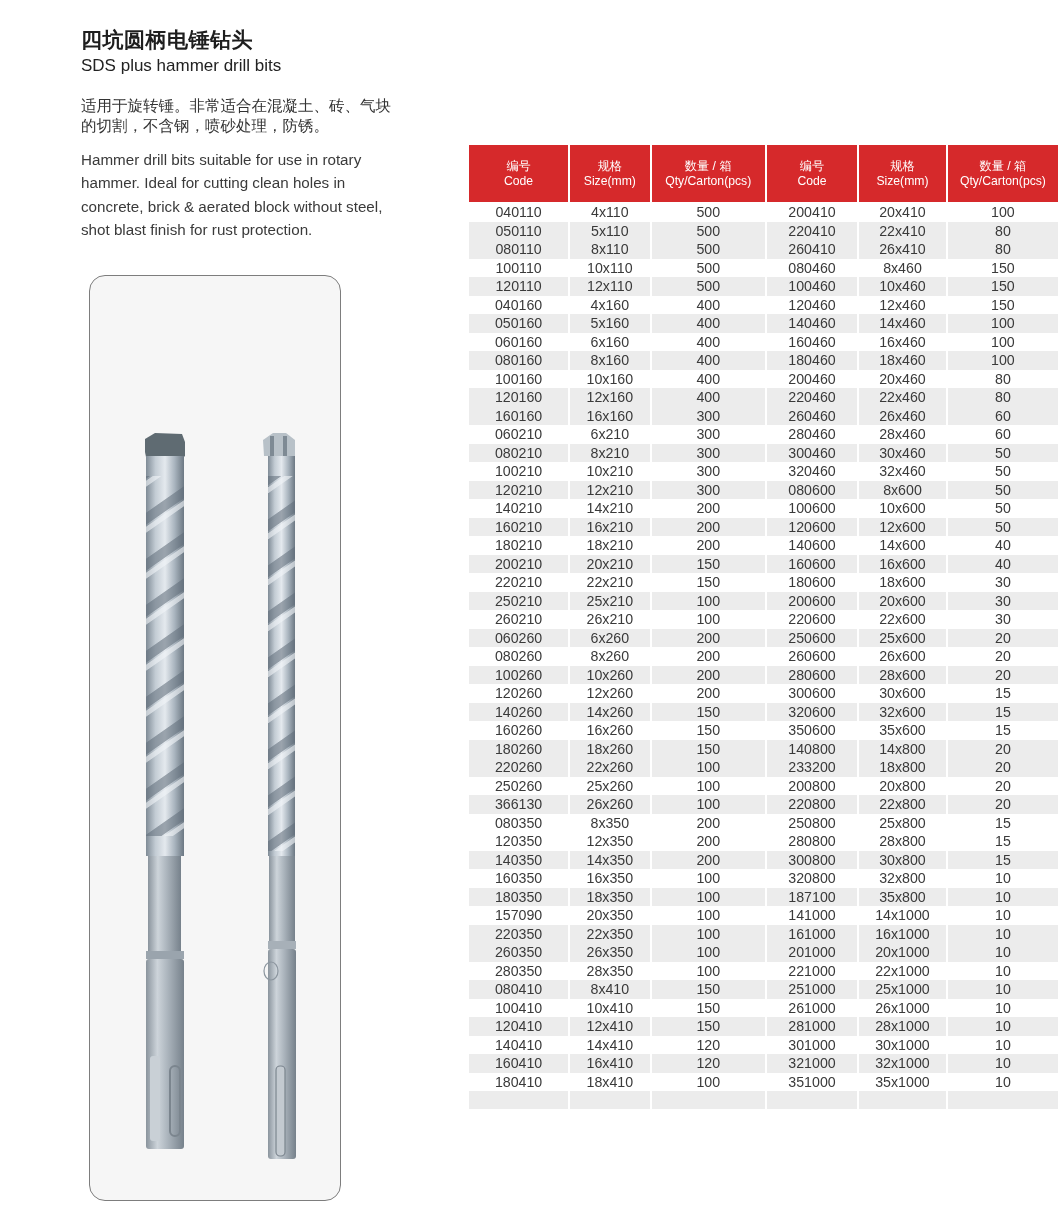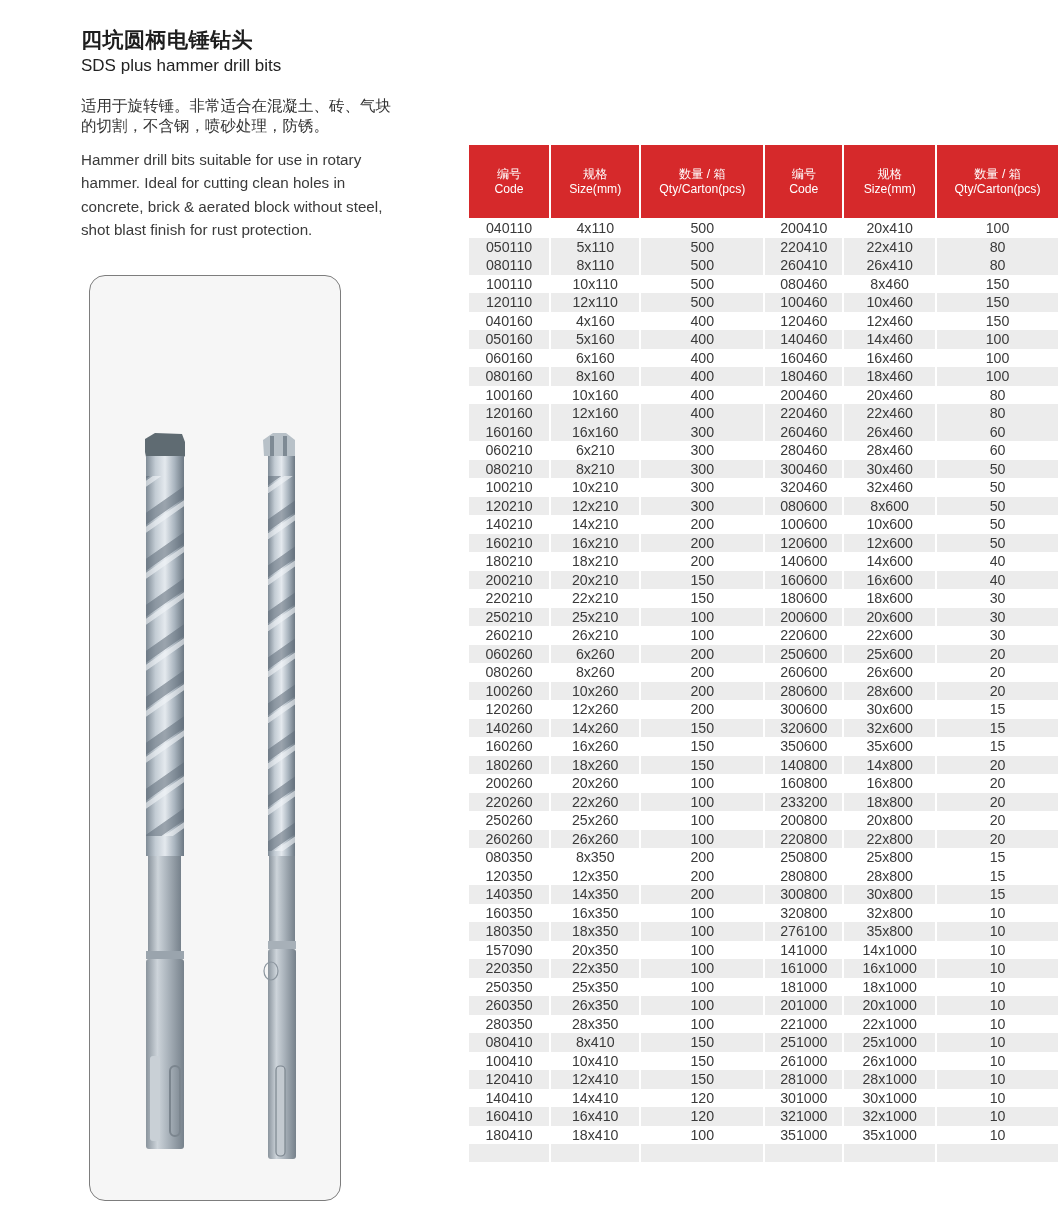--- a/index.html
+++ b/index.html
@@ -17,21 +17,21 @@
     border: 1.5px solid #7d7d7d; border-radius: 16px; background: #f6f6f6; box-sizing: border-box;
   }
   .photo-frame svg { position: absolute; left: 0; top: 0; }
 
   .spec-table {
     position: absolute; left: 469px; top: 145px; border-collapse: separate; border-spacing: 2px 0;
     margin-left: -2px; font-size: 14.2px; color: #3a3a3a;
   }
   .spec-table th {
     background: #d6292b; color: #ffffff; font-weight: normal; font-size: 12.2px; line-height: 15px;
-    height: 41px; padding: 16px; text-align: center; vertical-align: middle;
+    height: 41px; padding: 8px; text-align: center; vertical-align: middle;
     border-bottom: 1px solid #ffffff;
   }
   .spec-table th span { display: block; white-space: nowrap; }
   .spec-table td {
     height: 18.5px; padding: 0; text-align: center; line-height: 18px; white-space: nowrap;
   }
   .spec-table tr.even td { background: #ececec; }
   .spec-table tr.filler td { height: 18px; background: #ececec; }
   .c0 { width: 95px; } .c1 { width: 66px; } .c2 { width: 100px; }
   .c3 { width: 84px; } .c4 { width: 75px; } .c5 { width: 96px; }
@@ -357,46 +357,38 @@
           <td class="c5">15</td>
         </tr>
         <tr class="even">
           <td class="c0">180260</td>
           <td class="c1">18x260</td>
           <td class="c2">150</td>
           <td class="c3">140800</td>
           <td class="c4">14x800</td>
           <td class="c5">20</td>
         </tr>
-        <tr class="odd">
-          <td class="c0">200260</td>
-          <td class="c1">20x260</td>
-          <td class="c2">100</td>
-          <td class="c3">160800</td>
-          <td class="c4">16x800</td>
-          <td class="c5">20</td>
-        </tr>
         <tr class="even">
           <td class="c0">220260</td>
           <td class="c1">22x260</td>
           <td class="c2">100</td>
           <td class="c3">233200</td>
           <td class="c4">18x800</td>
           <td class="c5">20</td>
         </tr>
         <tr class="odd">
           <td class="c0">250260</td>
           <td class="c1">25x260</td>
           <td class="c2">100</td>
           <td class="c3">200800</td>
           <td class="c4">20x800</td>
           <td class="c5">20</td>
         </tr>
         <tr class="even">
-          <td class="c0">260260</td>
+          <td class="c0">366130</td>
           <td class="c1">26x260</td>
           <td class="c2">100</td>
           <td class="c3">220800</td>
           <td class="c4">22x800</td>
           <td class="c5">20</td>
         </tr>
         <tr class="odd">
           <td class="c0">080350</td>
           <td class="c1">8x350</td>
           <td class="c2">200</td>
@@ -425,46 +417,38 @@
           <td class="c1">16x350</td>
           <td class="c2">100</td>
           <td class="c3">320800</td>
           <td class="c4">32x800</td>
           <td class="c5">10</td>
         </tr>
         <tr class="even">
           <td class="c0">180350</td>
           <td class="c1">18x350</td>
           <td class="c2">100</td>
-          <td class="c3">276100</td>
+          <td class="c3">187100</td>
           <td class="c4">35x800</td>
           <td class="c5">10</td>
         </tr>
         <tr class="odd">
           <td class="c0">157090</td>
           <td class="c1">20x350</td>
           <td class="c2">100</td>
           <td class="c3">141000</td>
           <td class="c4">14x1000</td>
           <td class="c5">10</td>
         </tr>
         <tr class="even">
           <td class="c0">220350</td>
           <td class="c1">22x350</td>
           <td class="c2">100</td>
           <td class="c3">161000</td>
           <td class="c4">16x1000</td>
-          <td class="c5">10</td>
-        </tr>
-        <tr class="odd">
-          <td class="c0">250350</td>
-          <td class="c1">25x350</td>
-          <td class="c2">100</td>
-          <td class="c3">181000</td>
-          <td class="c4">18x1000</td>
           <td class="c5">10</td>
         </tr>
         <tr class="even">
           <td class="c0">260350</td>
           <td class="c1">26x350</td>
           <td class="c2">100</td>
           <td class="c3">201000</td>
           <td class="c4">20x1000</td>
           <td class="c5">10</td>
         </tr>

